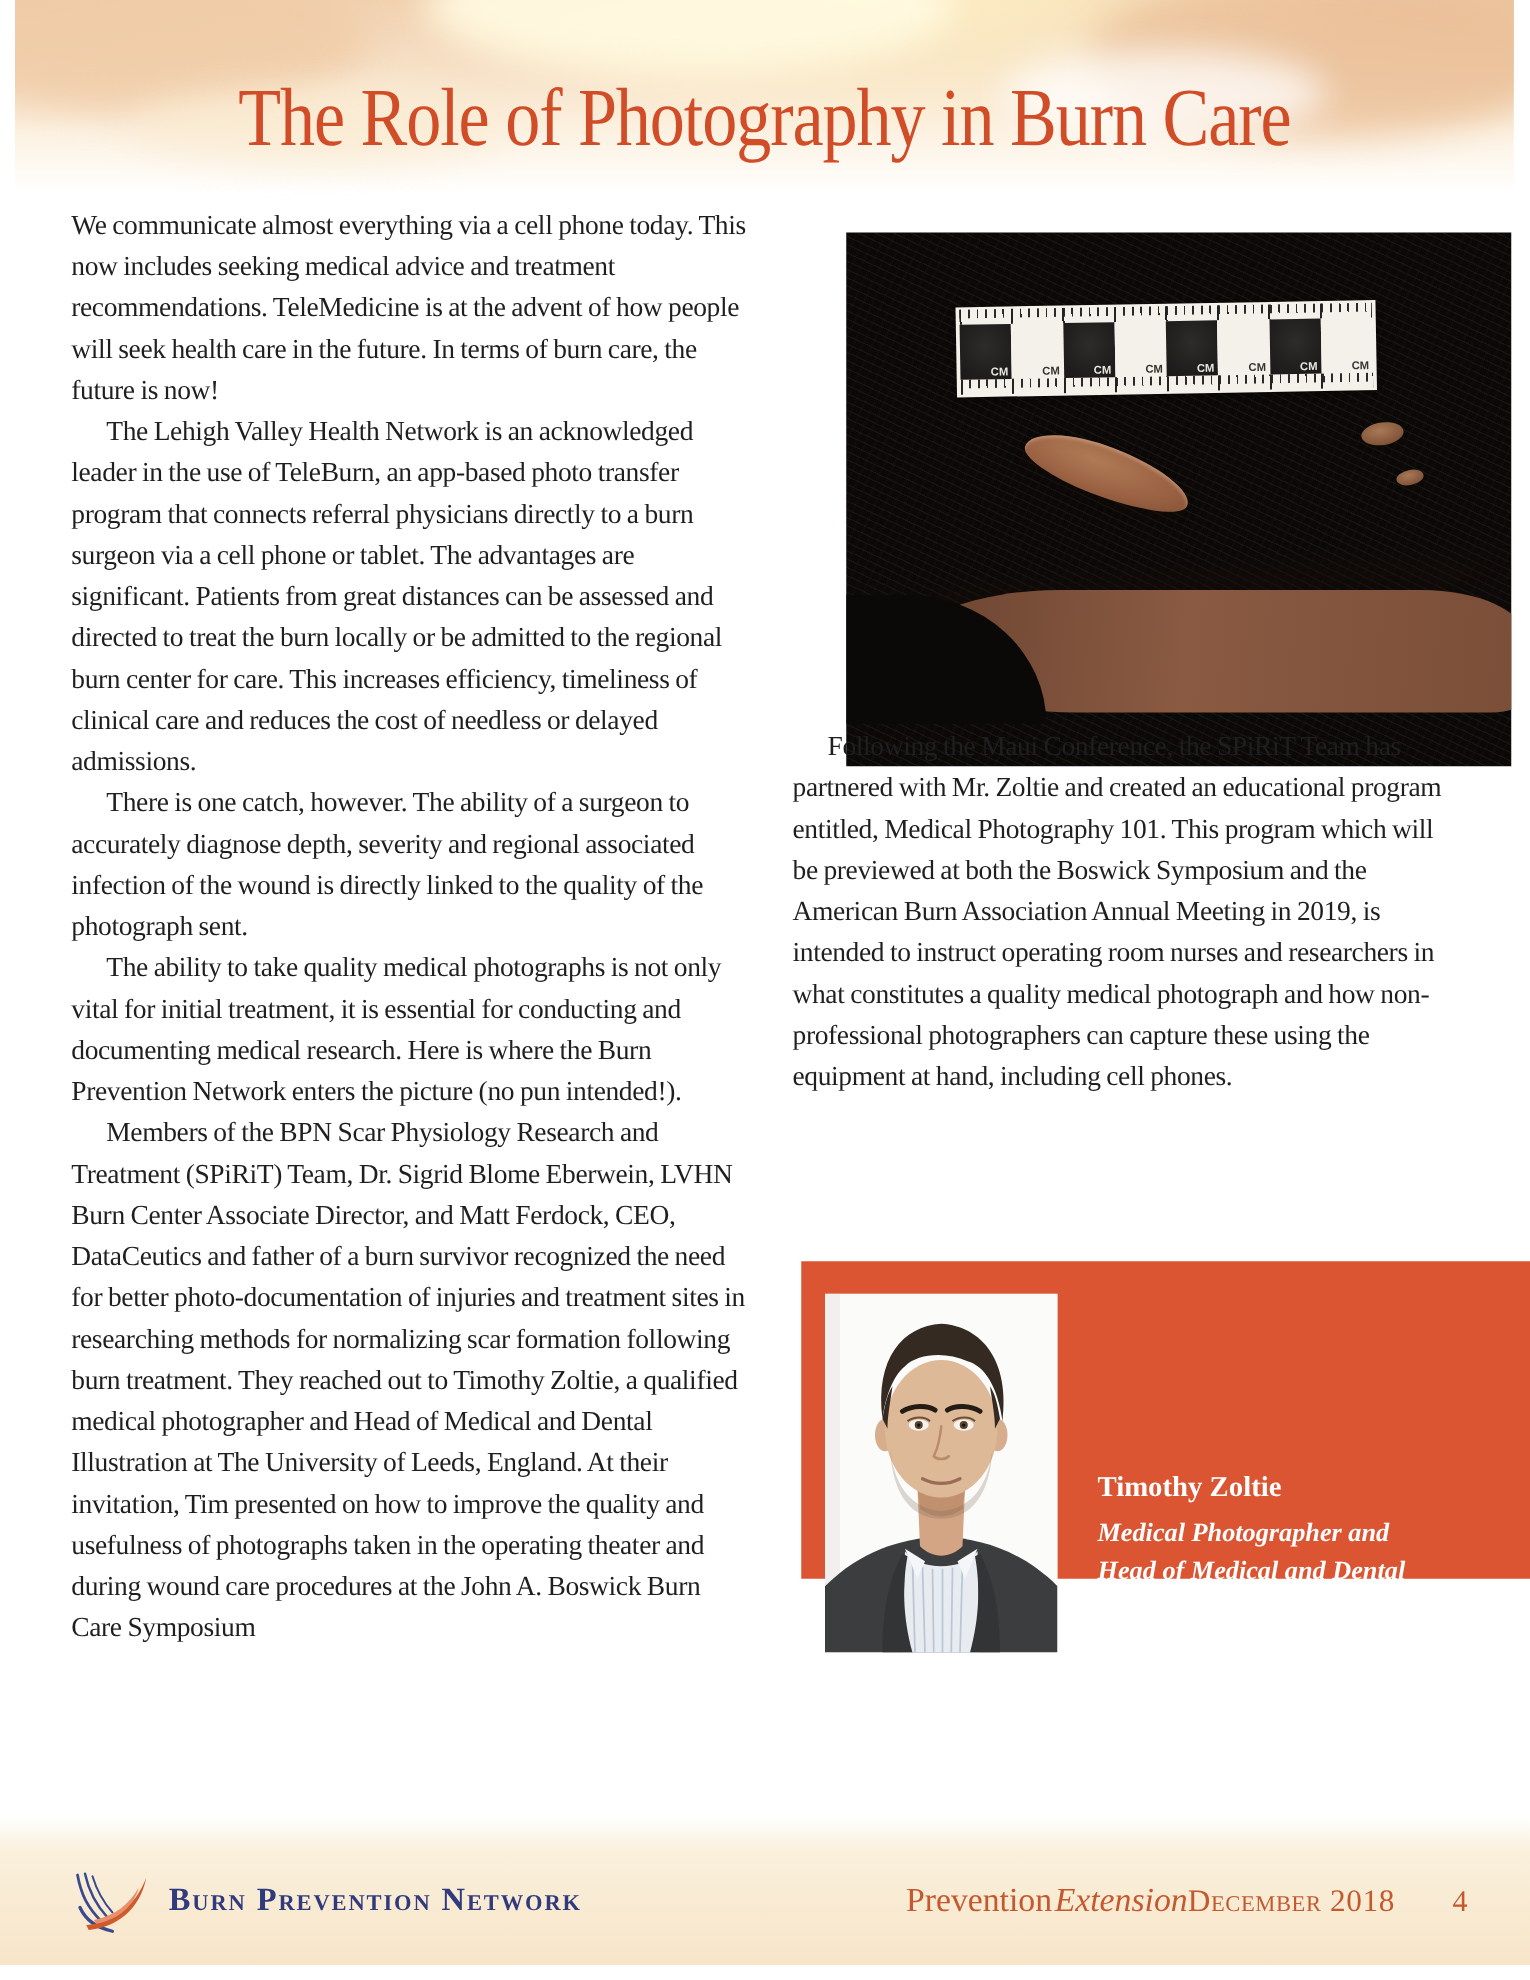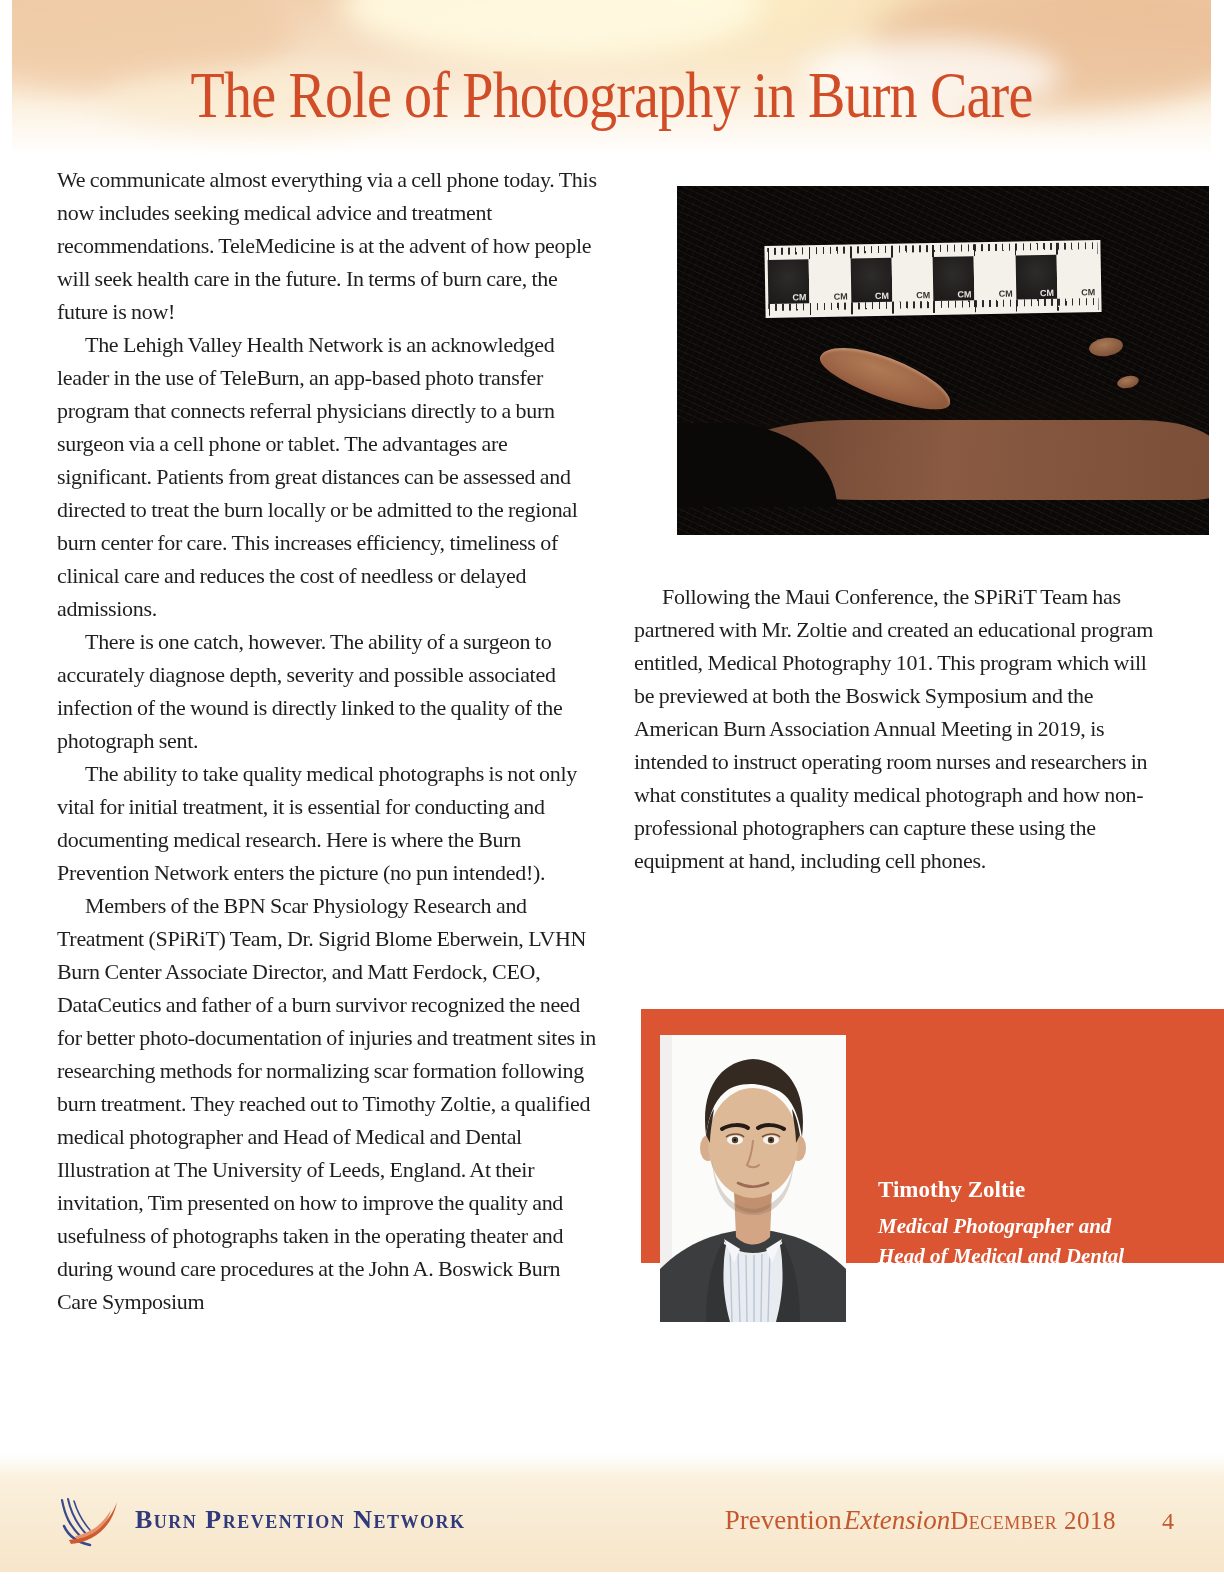--- a/index.html
+++ b/index.html
@@ -42,21 +42,21 @@
   p.ind{text-indent:28px;}
 
   .right-text{
     position:absolute; left:634px; top:580px; width:532px;
     font-size:22px; line-height:33px;
     letter-spacing:-0.3px; word-spacing:-0.6px;
   }
 
   
   .scar-photo{
-    position:absolute; left:637px; top:170px; width:532px; height:349px;
+    position:absolute; left:637px; top:170px; width:532px; height:427px;
     background:#0b0908; overflow:hidden;
   }
   .skin{
     position:absolute; left:0; right:0; top:0; height:88%;
     background:
       radial-gradient(130% 100% at 72% 12%, #a4males 0%, transparent 0),
       radial-gradient(130% 100% at 72% 12%, #a37057 0%, #916148 45%, #7c5039 75%, #613d2c 100%);
     border-radius:0 0 10% 6% / 0 0 12% 7%;
   }
   .skin-texture{
@@ -164,21 +164,21 @@
     <div class="cloud c2"></div>
     <div class="cloud c3"></div>
     <div class="cloud c4"></div>
     <div class="cloud c5"></div>
     <h1 class="page-title" style="color:#d14d28;">The Role of Photography in Burn Care</h1>
   </header>
 
   <section class="col-left">
     <p>We communicate almost everything via a cell phone today. This now includes seeking medical advice and treatment recommendations. TeleMedicine is at the advent of how people will seek health care in the future. In terms of burn care, the future is now!</p>
     <p class="ind">The Lehigh Valley Health Network is an acknowledged leader in the use of TeleBurn, an app-based photo transfer program that connects referral physicians directly to a burn surgeon via a cell phone or tablet. The advantages are significant. Patients from great distances can be assessed and directed to treat the burn locally or be admitted to the regional burn center for care. This increases efficiency, timeliness of clinical care and reduces the cost of needless or delayed admissions.</p>
-    <p class="ind">There is one catch, however. The ability of a surgeon to accurately diagnose depth, severity and possible associated infection of the wound is directly linked to the quality of the photograph sent.</p>
+    <p class="ind">There is one catch, however. The ability of a surgeon to accurately diagnose depth, severity and regional associated infection of the wound is directly linked to the quality of the photograph sent.</p>
     <p class="ind">The ability to take quality medical photographs is not only vital for initial treatment, it is essential for conducting and documenting medical research. Here is where the Burn Prevention Network enters the picture (no pun intended!).</p>
     <p class="ind">Members of the BPN Scar Physiology Research and Treatment (SPiRiT) Team, Dr. Sigrid Blome Eberwein, LVHN Burn Center Associate Director, and Matt Ferdock, CEO, DataCeutics and father of a burn survivor recognized the need for better photo-documentation of injuries and treatment sites in researching methods for normalizing scar formation following burn treatment. They reached out to Timothy Zoltie, a qualified medical photographer and Head of Medical and Dental Illustration at The University of Leeds, England. At their invitation, Tim presented on how to improve the quality and usefulness of photographs taken in the operating theater and during wound care procedures at the John A. Boswick Burn Care Symposium</p>
   </section>
 
   <figure class="scar-photo">
     <div class="skin"></div>
     <div class="skin-texture"></div>
     <div class="crease"></div>
     <div class="knuckles"></div>
     <div class="black-corner"></div>

